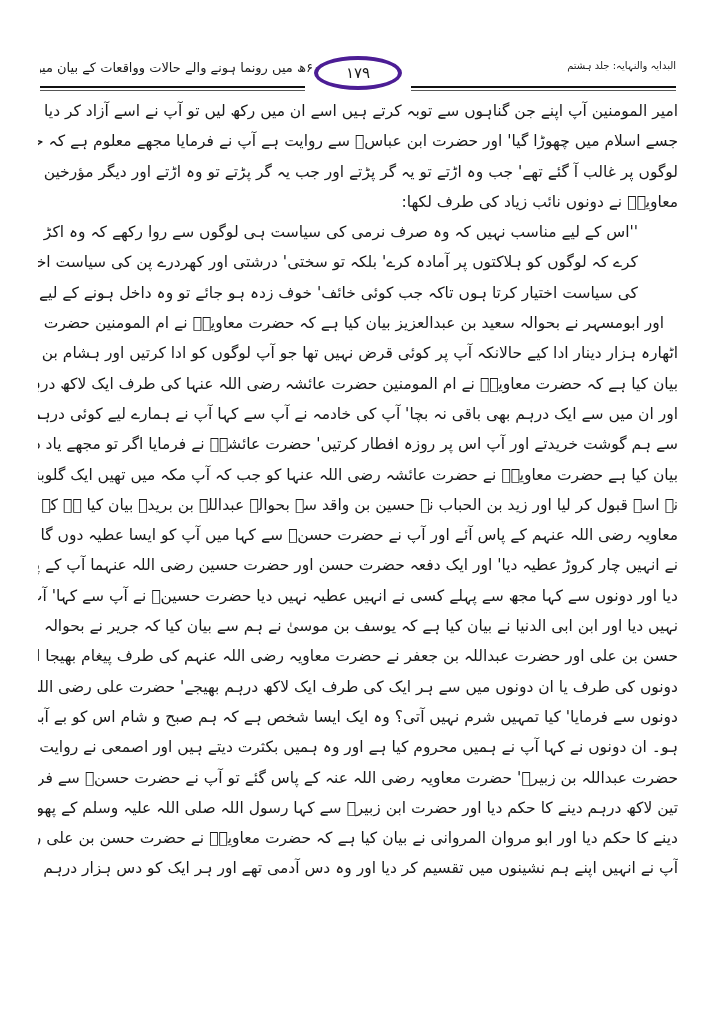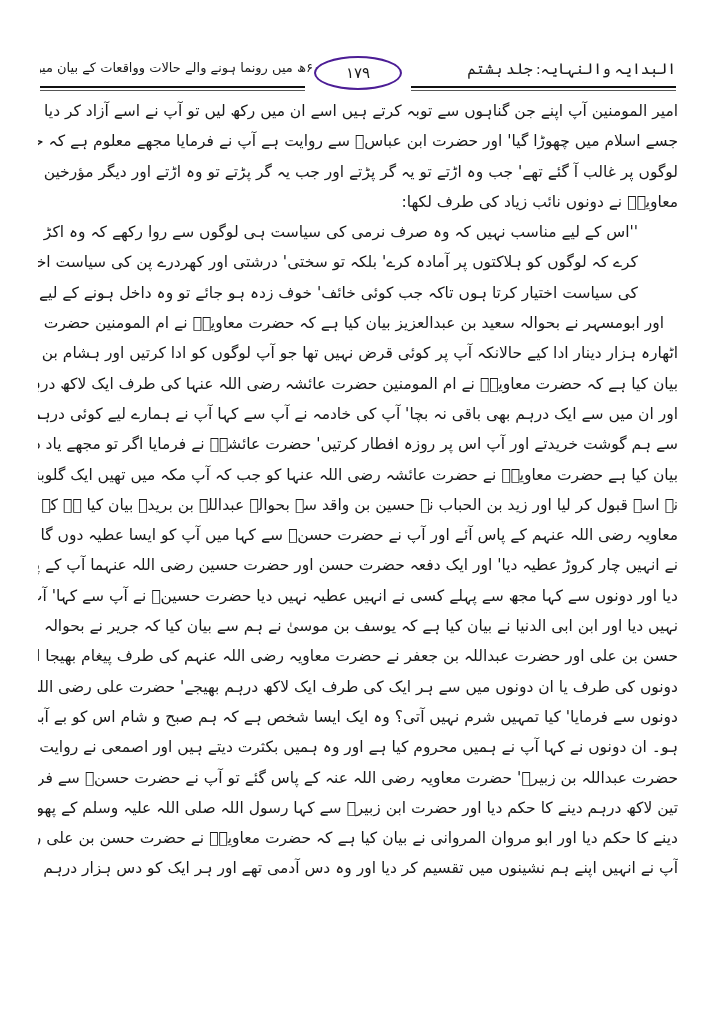--- a/index.html
+++ b/index.html
@@ -40,23 +40,22 @@
       white-space: nowrap;
       overflow: hidden;
     }
     .header-right {
       position: absolute;
       right: 0;
       top: 4px;
       width: 240px;
       direction: rtl;
       text-align: right;
-      font-size: 15px;
+      font-size: 10px;
       white-space: nowrap;
-      font-family: Liberation Serif, serif;
     }
     .header-rule-left {
       position: absolute;
       left: 0;
       top: 30px;
       width: 265px;
       border-top: 2px solid #111;
       border-bottom: 1px solid #555;
       height: 2px;
     }
@@ -68,21 +67,21 @@
       border-top: 2px solid #111;
       border-bottom: 1px solid #555;
       height: 2px;
     }
     .page-number-oval {
       position: absolute;
       left: 274px;
       top: 0px;
       width: 88px;
       height: 34px;
-      border: 2px solid #4c1d95;
+      border: 4px solid #4c1d95;
       border-radius: 50%;
       box-sizing: border-box;
       display: flex;
       align-items: center;
       justify-content: center;
       font-size: 15px;
       letter-spacing: 1px;
     }
     
     .body-text {

